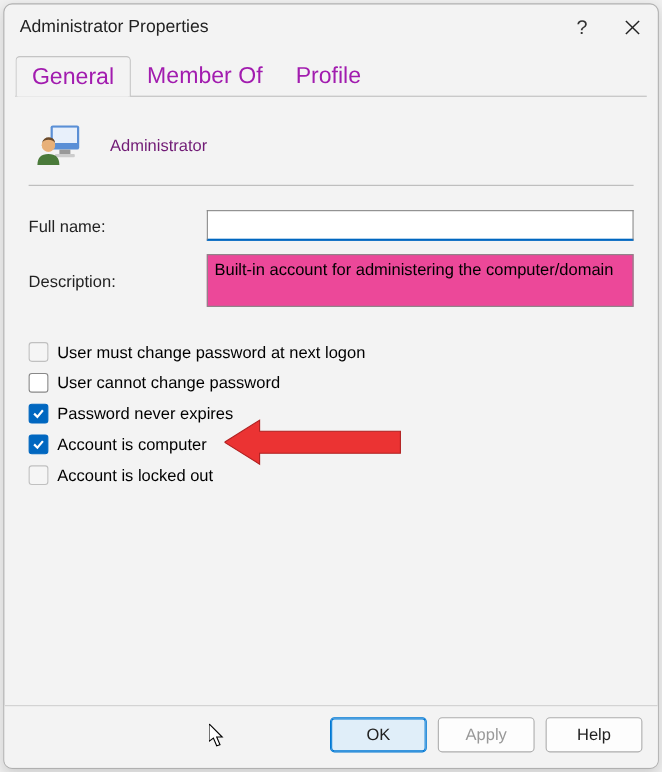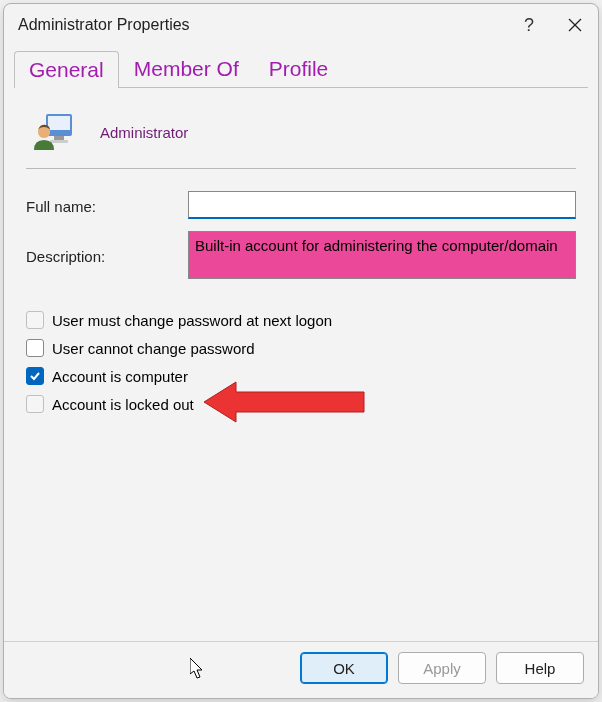--- a/index.html
+++ b/index.html
@@ -99,20 +99,28 @@
       <div class="checkbox-row">
         <div class="cbox"></div>
         <span>User cannot change password</span>
       </div>
       <div class="checkbox-row">
         <div class="cbox checked">
           <svg viewBox="0 0 12 12">
               <polyline points="2,6 5,9 10,3" fill="none" stroke="#fff" stroke-width="2"></polyline>
             </svg>
         </div>
+        <span>Password never expires</span>
+      </div>
+      <div class="checkbox-row">
+        <div class="cbox checked">
+          <svg viewBox="0 0 12 12">
+              <polyline points="2,6 5,9 10,3" fill="none" stroke="#fff" stroke-width="2"></polyline>
+            </svg>
+        </div>
         <span>Account is computer</span>
       </div>
       <div class="checkbox-row disabled">
         <div class="cbox disabled"></div>
         <span>Account is locked out</span>
       </div>
     </div>
 
     <div class="spacer"></div>
   </div>

